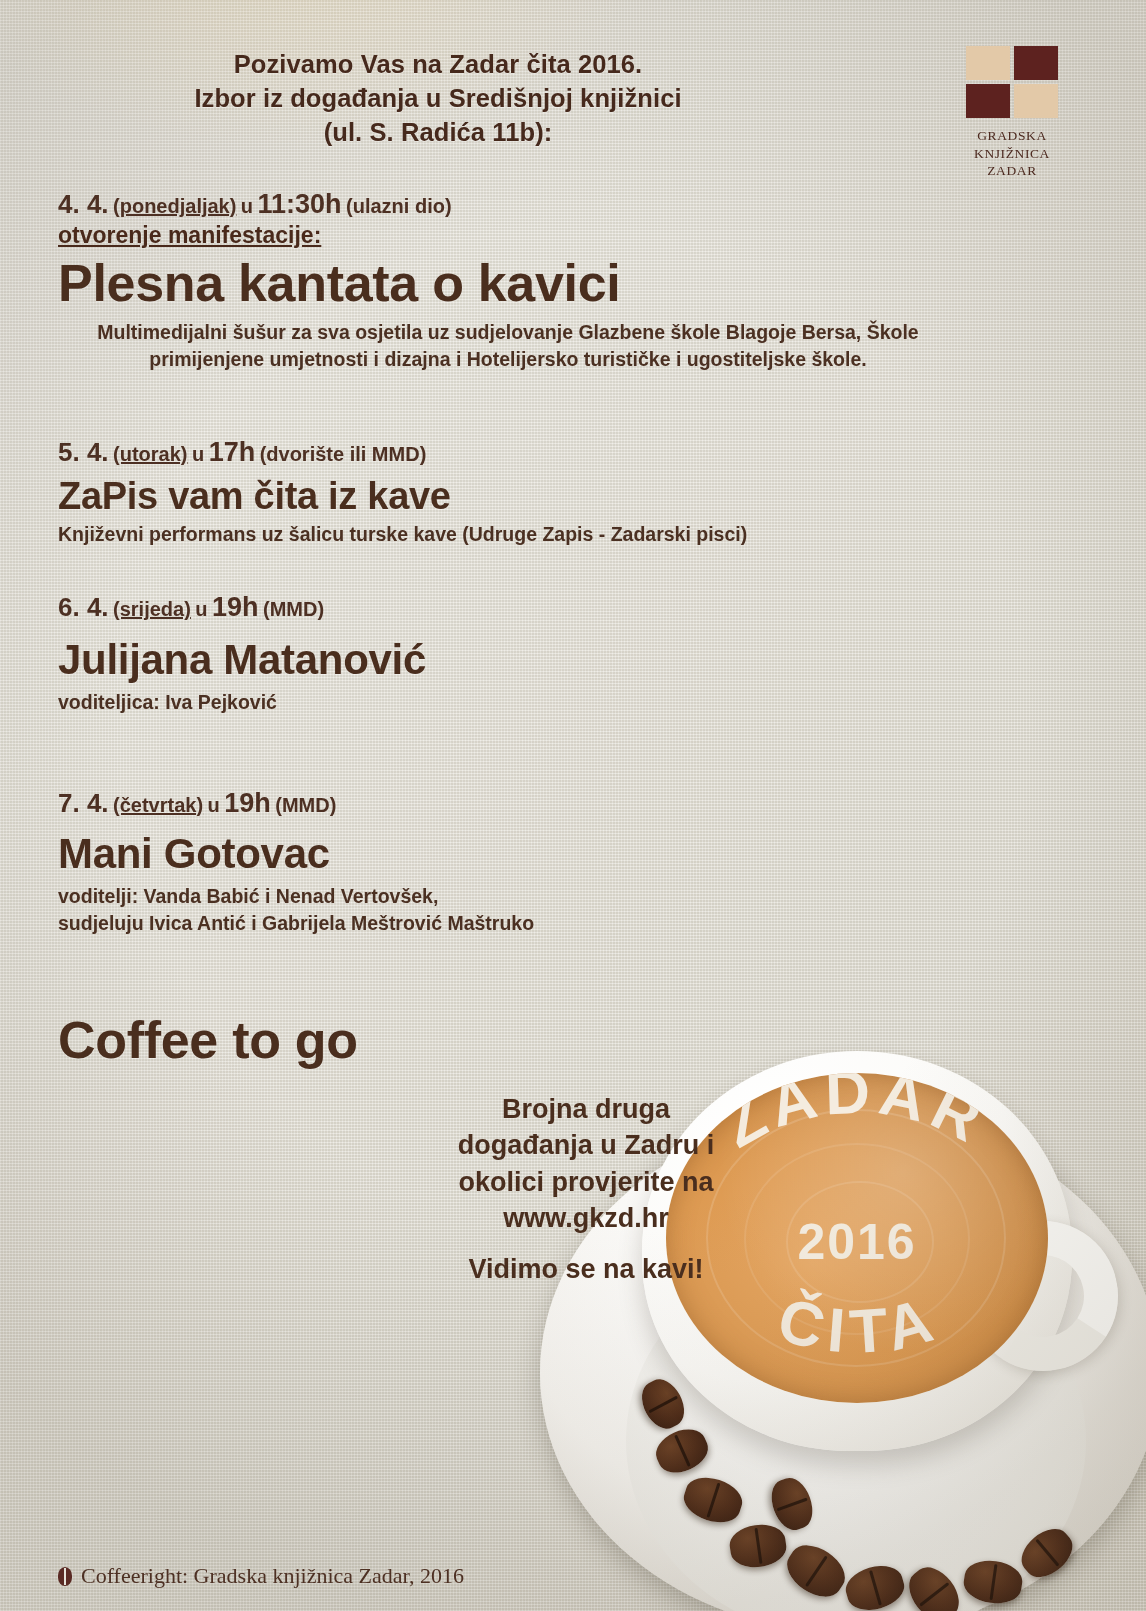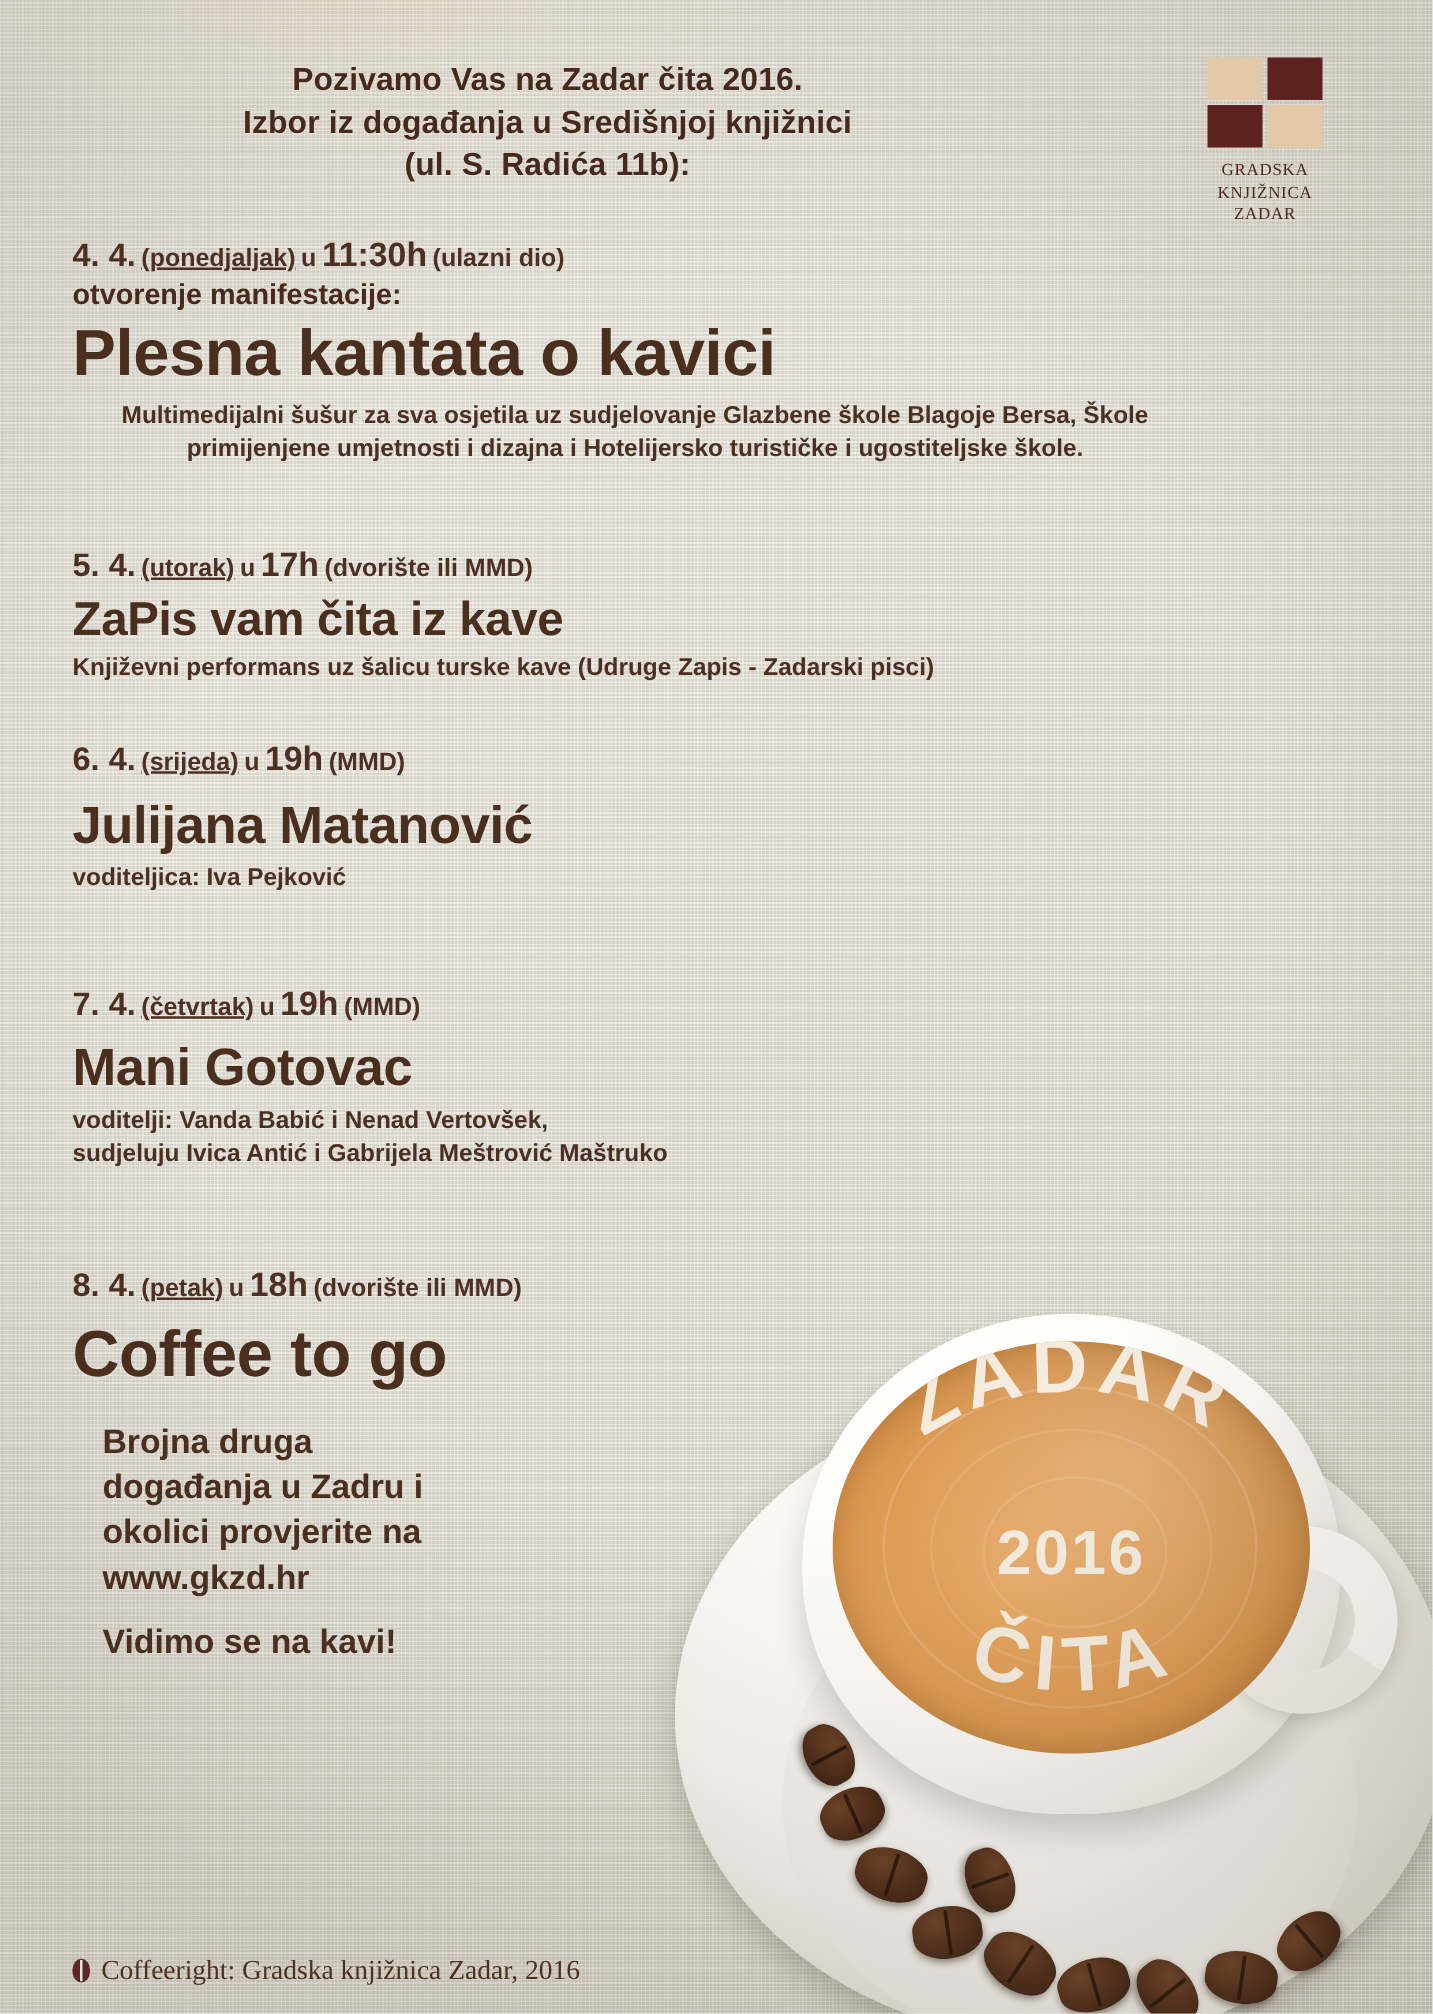--- a/index.html
+++ b/index.html
@@ -73,20 +73,21 @@
   .when .day  { font-size: 20px; text-decoration: underline; }
   .when .at   { font-size: 20px; font-weight: bold; }
   .when .time { font-size: 27px; }
   .when .place{ font-size: 20px; }
 
   .sub-label {
     font-size: 23px;
     font-weight: bold;
     color: #49291b;
     line-height: 1.3;
+    text-decoration: underline;
   }
 
   .title {
     font-weight: bold;
     color: #4a2e1e;
     line-height: 1.1;
     letter-spacing: -0.3px;
     text-shadow: 0 1px 1px rgba(255,255,255,0.3);
   }
   .title.big   { font-size: 52px; }
@@ -372,31 +373,24 @@
         <span class="at">u</span>
         <span class="time">19</span><span class="time h">h</span>
         <span class="place">(MMD)</span>
       </div>
       <div class="title name" style="margin-top:10px;">Mani Gotovac</div>
       <div class="desc" style="margin-top:6px; white-space:pre-line;">voditelji: Vanda Babić i Nenad Vertovšek,
 sudjeluju Ivica Antić i Gabrijela Meštrović Maštruko</div>
     </div>
 
     <div class="block" style="margin-top:74px;">
-      <div class="when">
-        <span class="date">8. 4.</span>
-        <span class="day">(petak)</span>
-        <span class="at">u</span>
-        <span class="time">18</span><span class="time h">h</span>
-        <span class="place">(dvorište ili MMD)</span>
-      </div>
       <div class="title big" style="margin-top:10px;">Coffee to go</div>
     </div>
 
-    <div style="margin-top:22px;">
+    <div style="margin-top:22px;text-align:center;">
       <div class="closing">Brojna druga</div>
       <div class="closing">događanja u Zadru i</div>
       <div class="closing">okolici provjerite na</div>
       <div class="closing url">www.gkzd.hr</div>
       <div class="vidimo">Vidimo se na kavi!</div>
     </div>
 
   </div>
 
   <div class="copyright">

